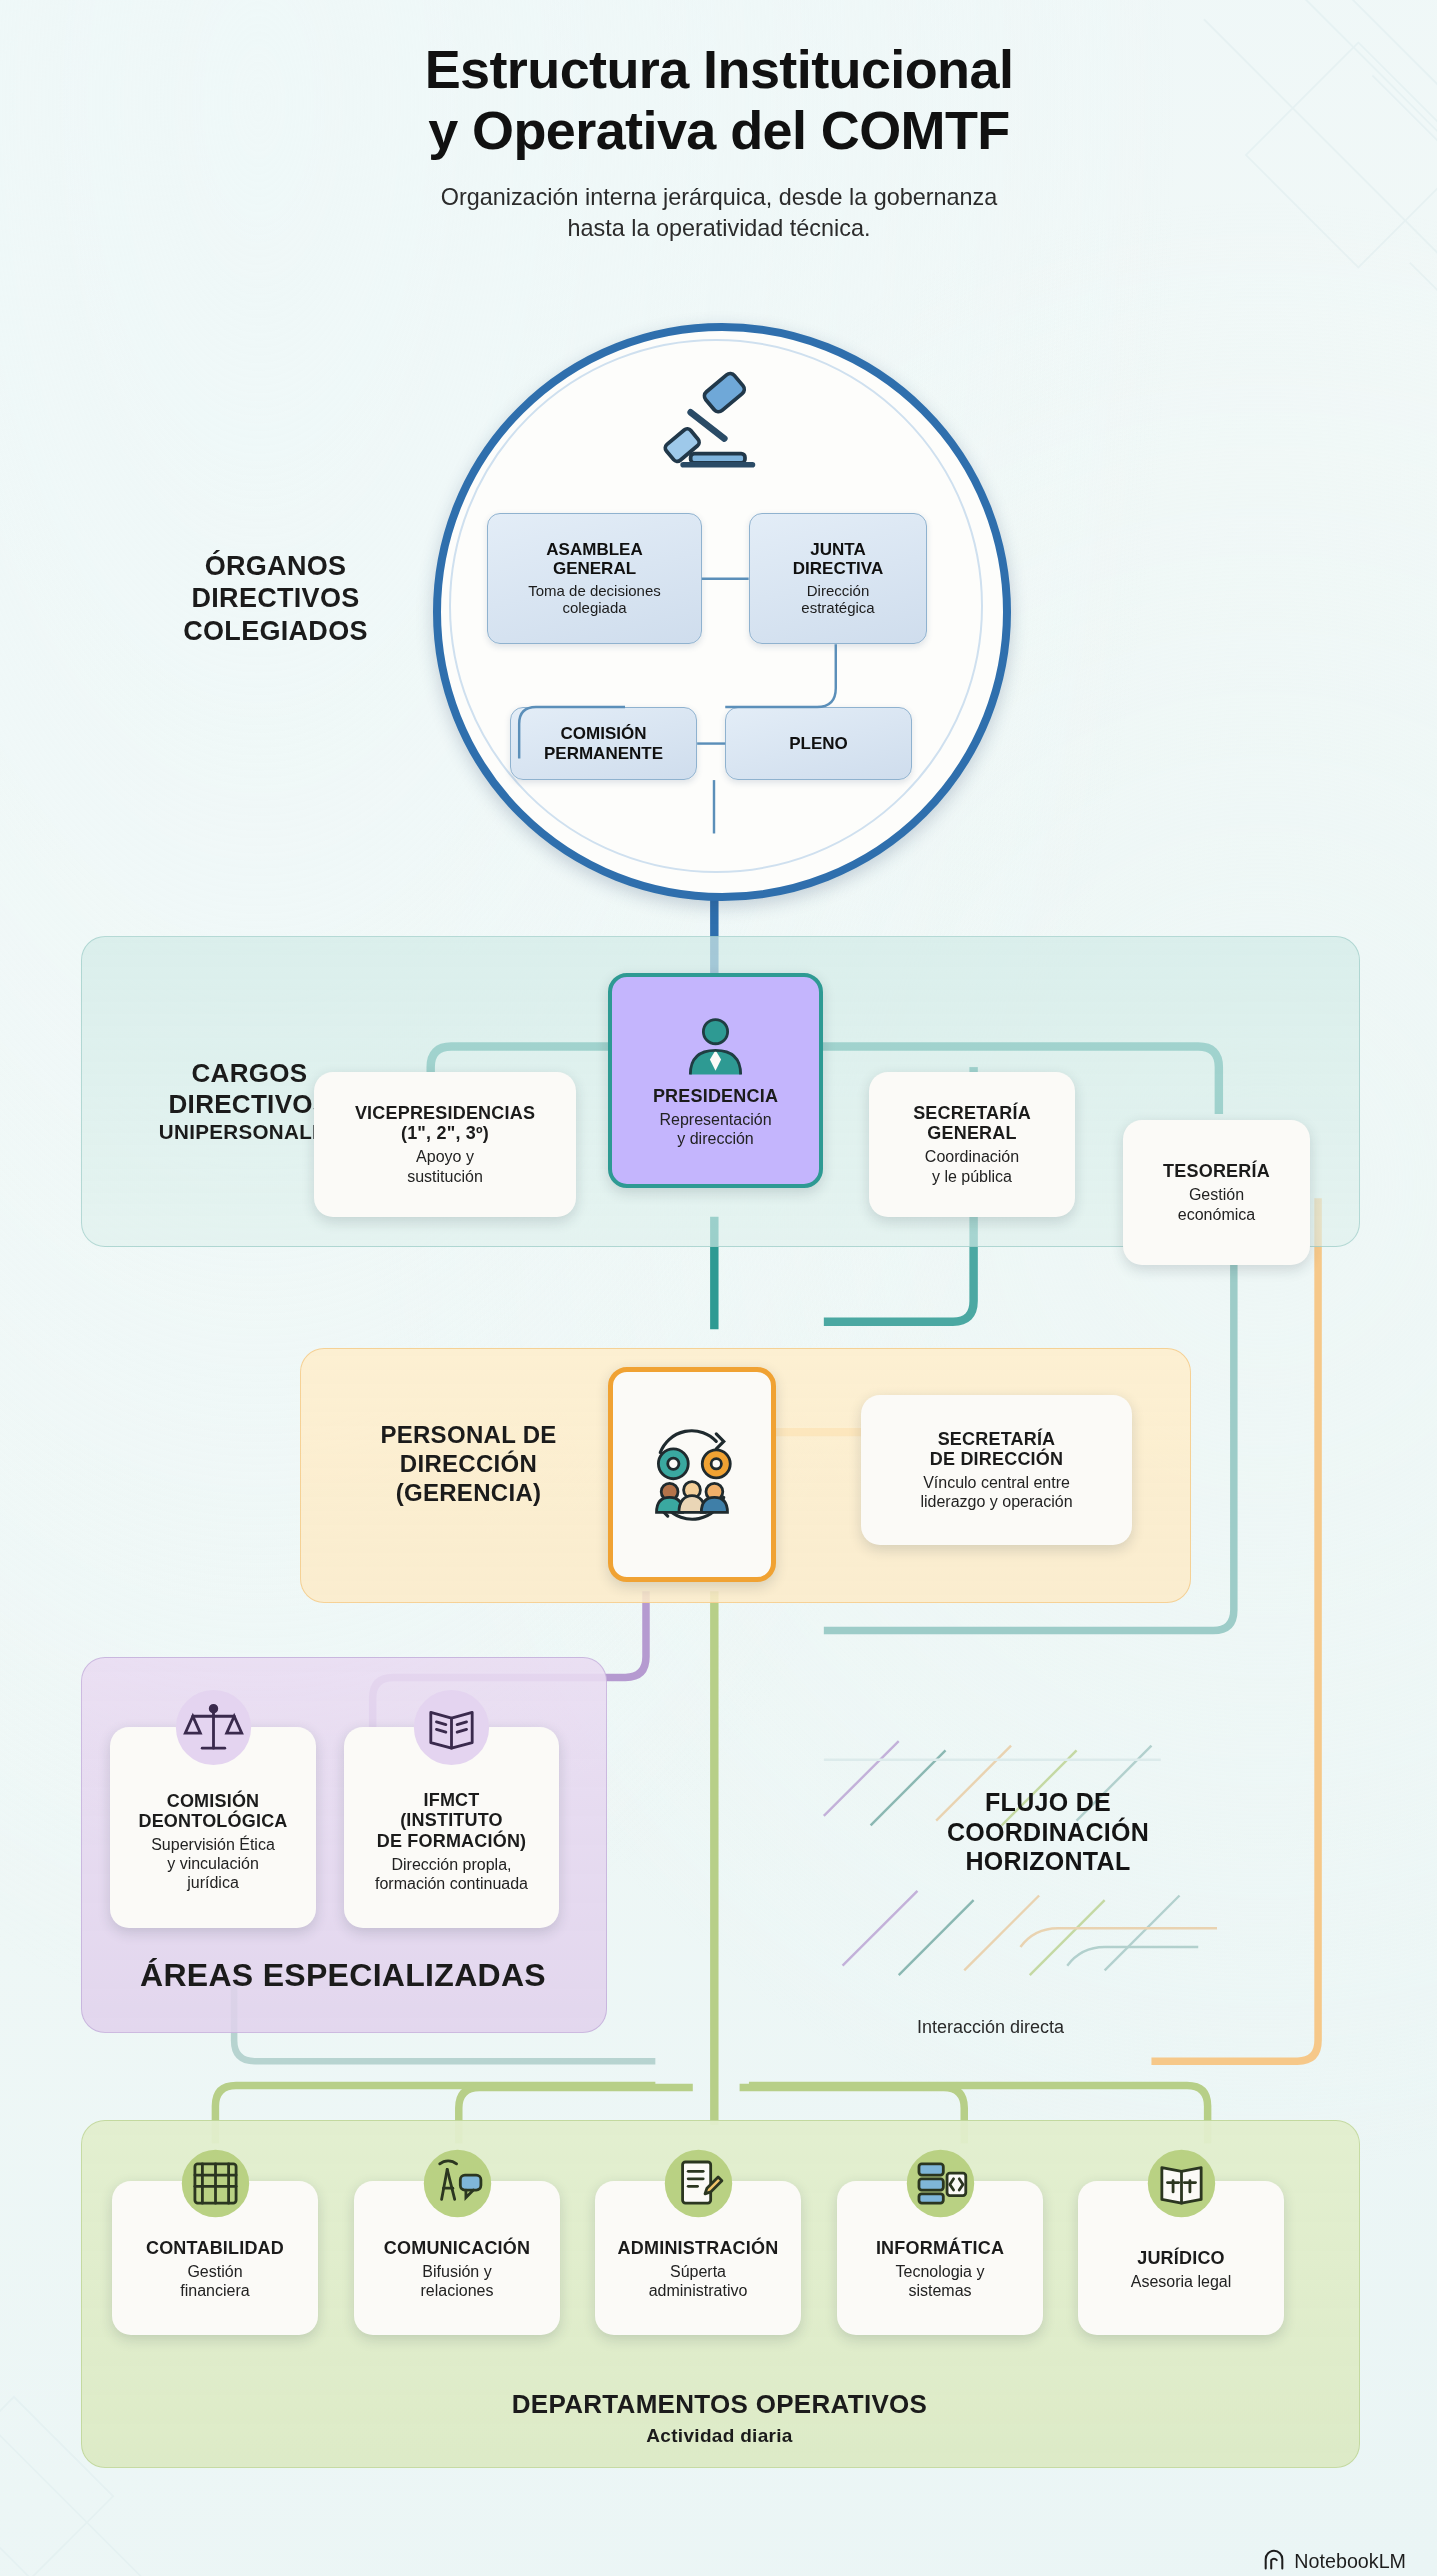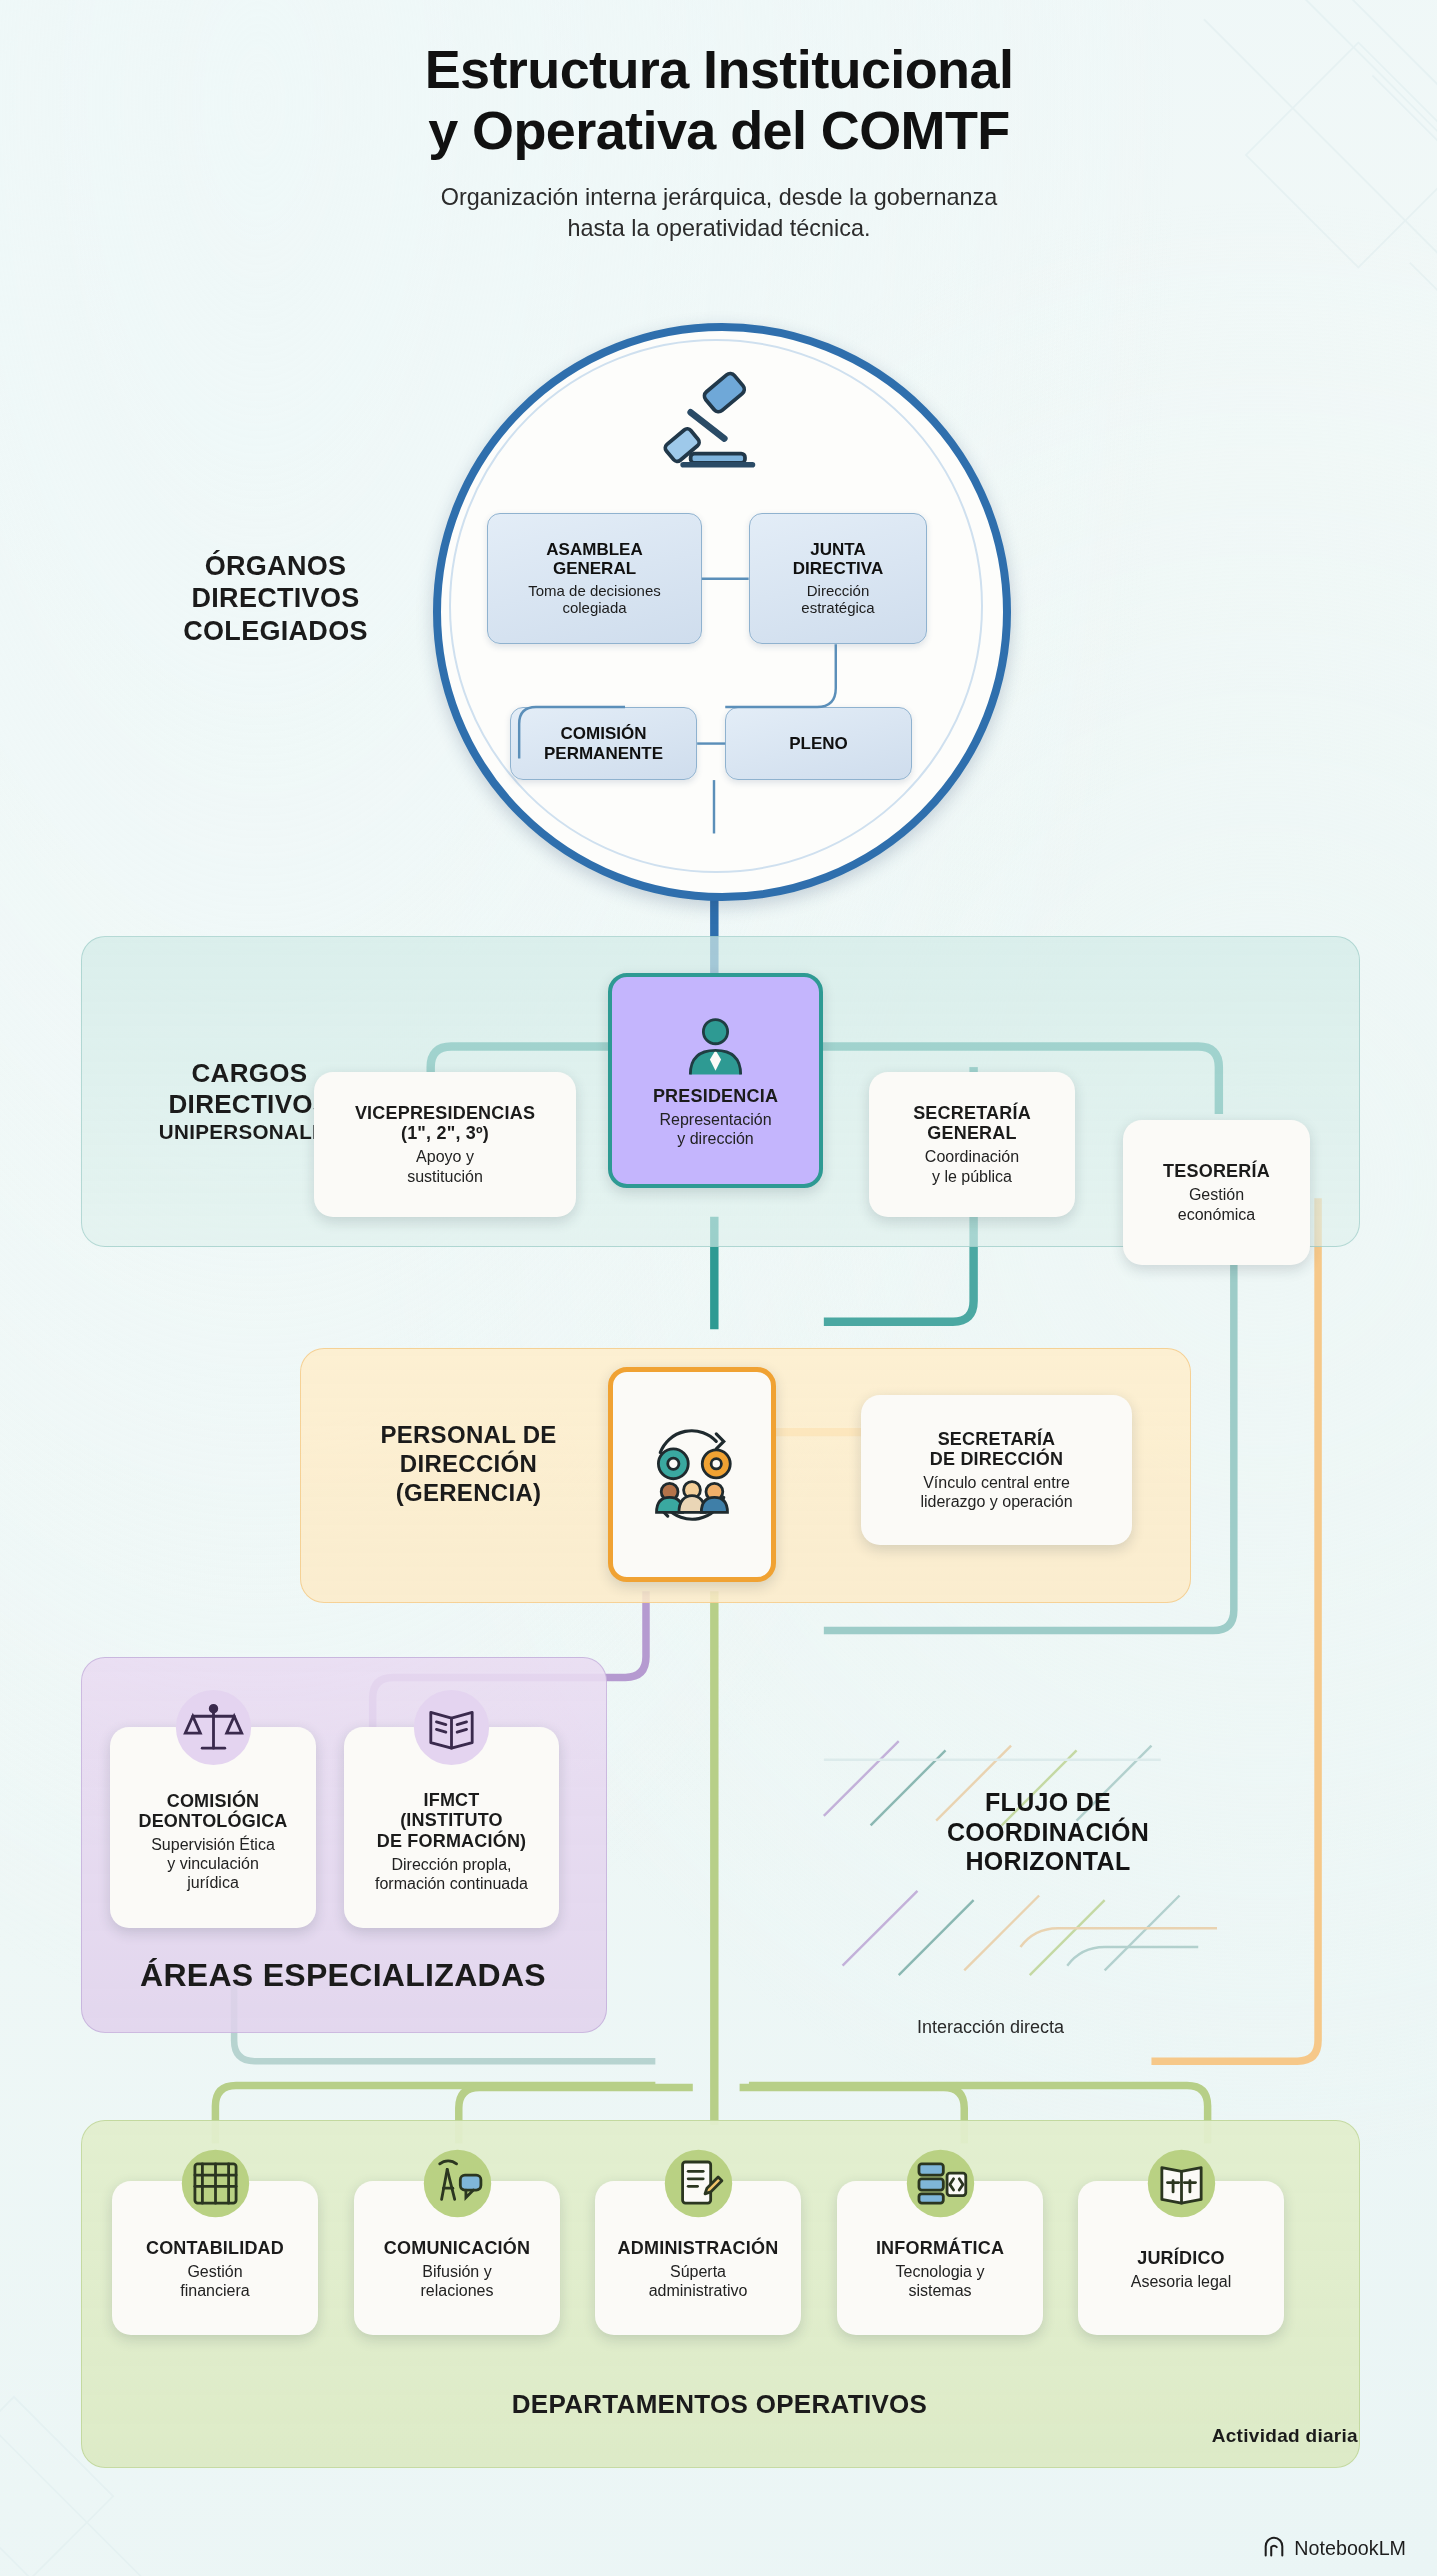--- a/index.html
+++ b/index.html
@@ -63,21 +63,21 @@
     box-shadow:0 2.8px 6.6px rgba(40,70,110,.14);
   }
   .bluecard .bname{font-weight:bold;font-size:17px;line-height:1.12;color:#101010}
   .bluecard .bdesc{font-size:15px;line-height:1.17;margin-top:3.7px;color:#1c1c1c}
 
   
   .conn{position:absolute;background:transparent}
 
   
   .footer{
-    position:absolute;right:32px;bottom:16px;display:flex;align-items:center;gap:8.4px;
+    position:absolute;right:32px;bottom:3px;display:flex;align-items:center;gap:8.4px;
     font-size:19.7px;color:#1d1d1d;
   }
 
   .flowlabel{
     position:absolute;text-align:center;font-weight:bold;line-height:1.18;
     font-size:25px;letter-spacing:0.3px;color:#141414;
   }
   .interact{position:absolute;font-size:18px;color:#2a2a2a}
 
   svg{display:block;overflow:visible}
@@ -482,21 +482,21 @@
   </svg>
   <div class="cname" style="margin-top:22.5px;"><span>JURÍDICO</span></div>
   <div class="cdesc">
     <span>Asesoria legal</span><br>
     <span></span>
   </div>
 </div>
 
 <div class="band-label" style="left:81px;top:2389px;width:1277px;font-size:26px;">
   <div>DEPARTAMENTOS OPERATIVOS</div>
-  <div style="font-size:19px;margin-top:4.7px;text-align:right;">Actividad diaria</div>
+  <div style="font-size:19px;margin-top:4.7px;">Actividad diaria</div>
 </div>
 
 <div class="footer">
   <svg style="width:24px;height:24px;" viewBox="0 0 26 26">
     <g fill="none" stroke="#1d1d1d" stroke-width="2.2" stroke-linecap="round">
       <path d="M4 21 L4 11 A9 9 0 0 1 22 11 L22 21"></path>
       <path d="M10 21 L10 12 A4 4 0 0 1 16 12"></path>
     </g>
   </svg>
   <span>NotebookLM</span>

